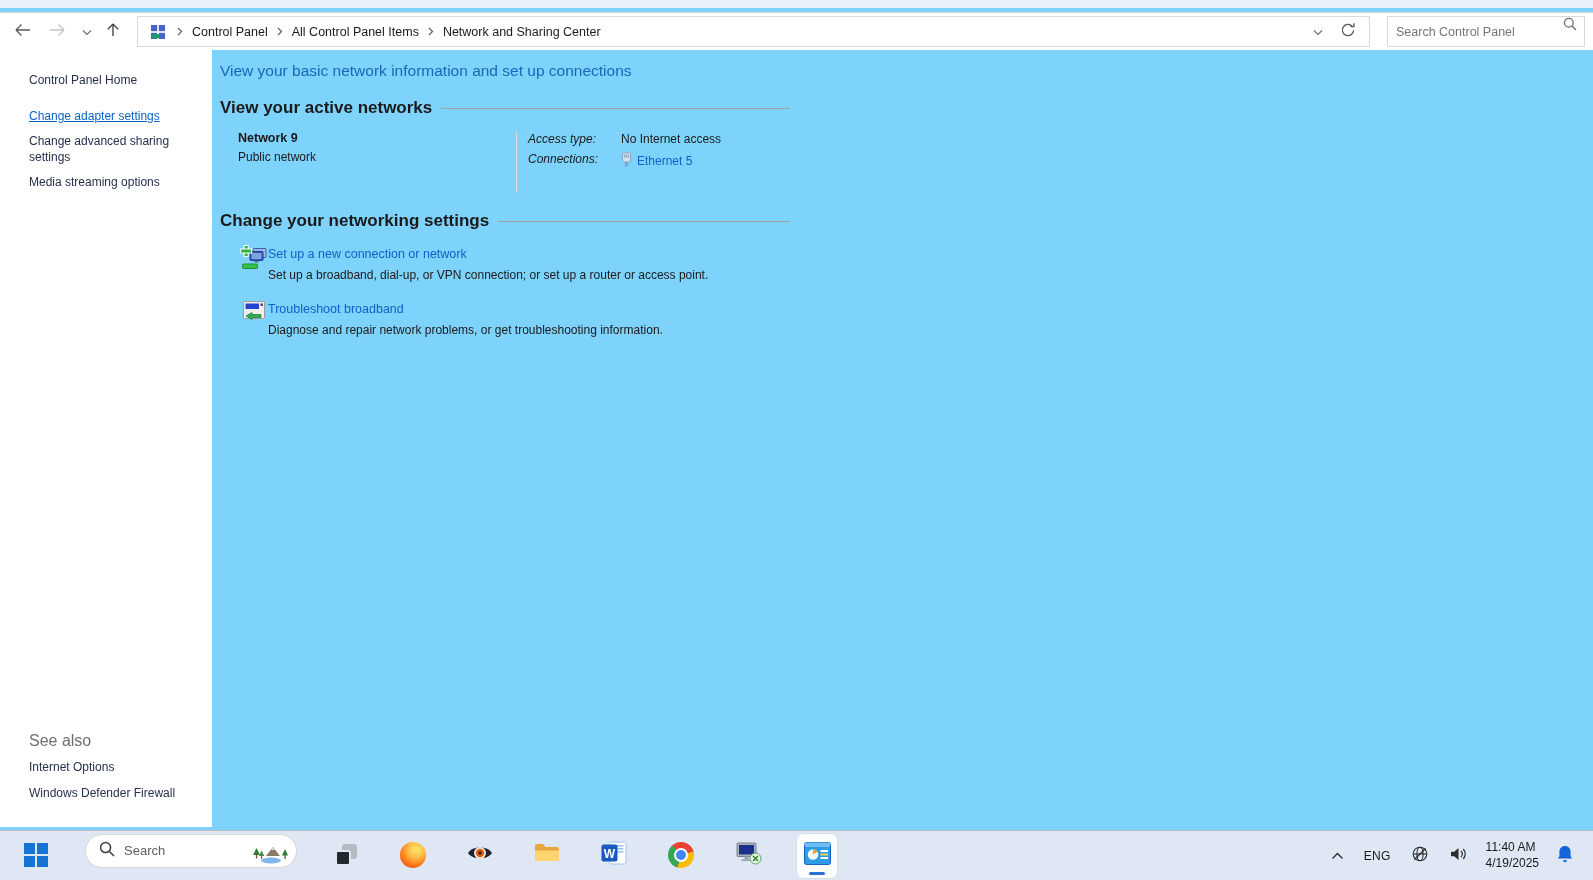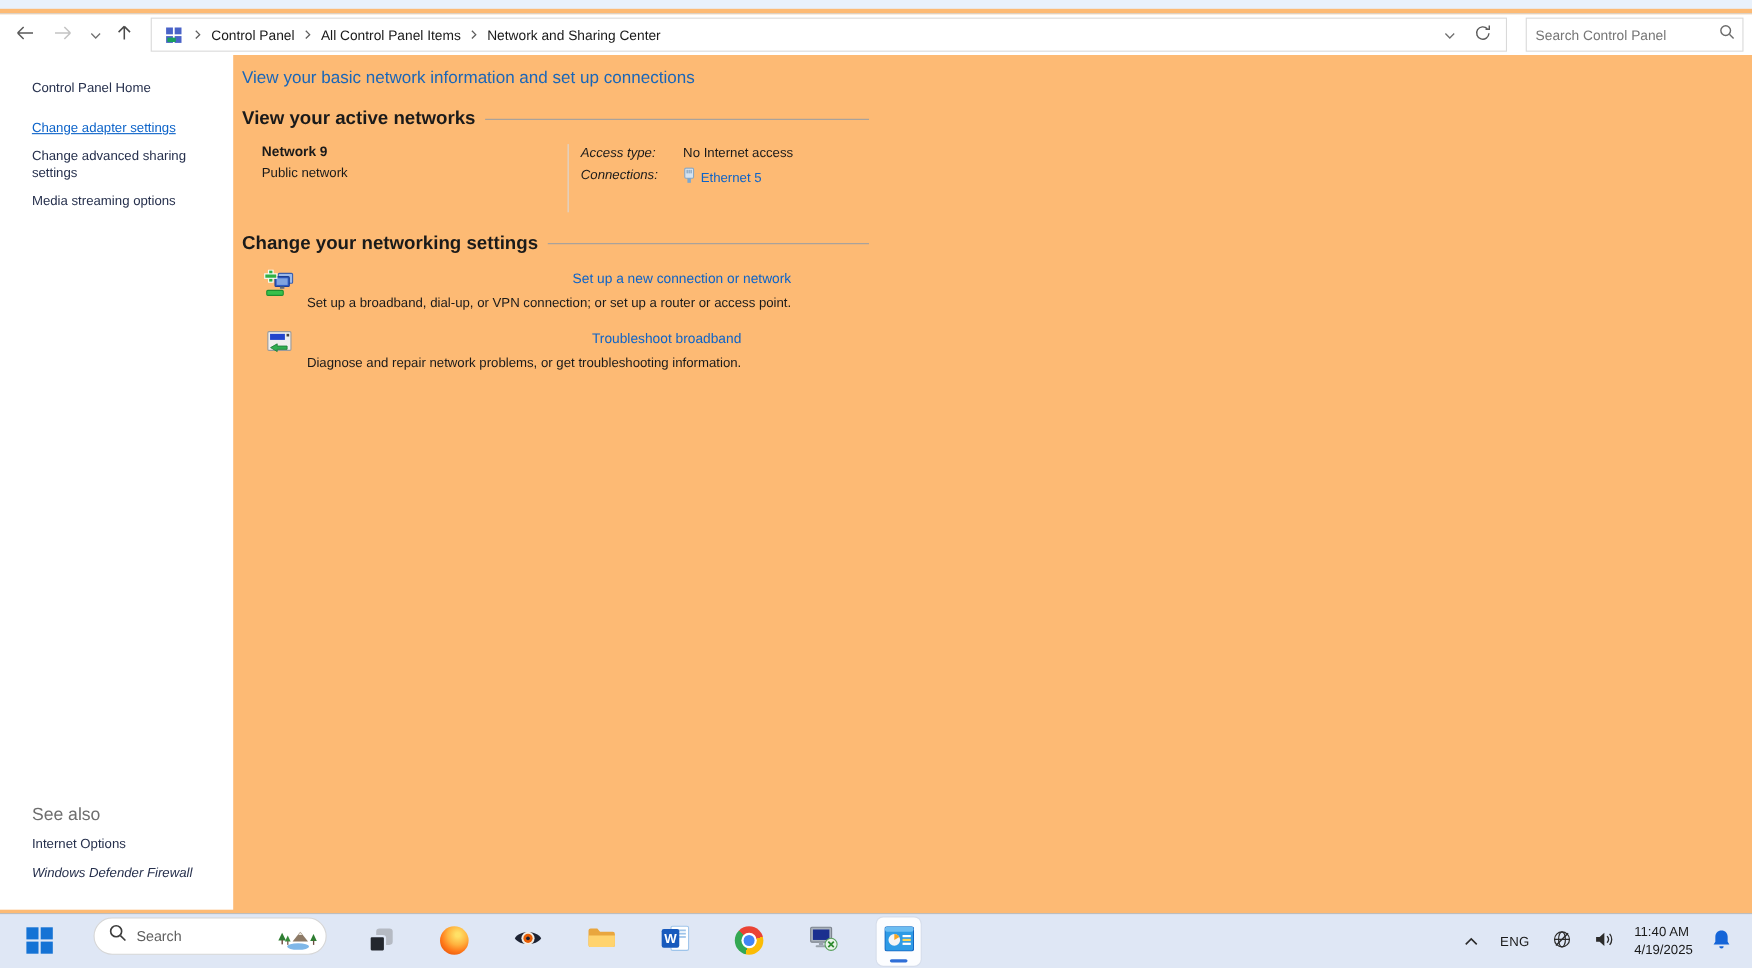--- a/index.html
+++ b/index.html
@@ -1,20 +1,20 @@
 <!DOCTYPE html>
 <html><head>
 <meta charset="utf-8">
 <style>
   * { margin:0; padding:0; box-sizing:border-box; }
   html,body { background:#fff; }
   .screen {
     position:relative; width:1593px; height:880px; overflow:hidden;
     font-family:"Liberation Sans","DejaVu Sans",sans-serif;
-    color:#1a1a1a; background:#fdba74;padding-left:25px;
+    color:#1a1a1a; background:#7dd3fc;padding-left:25px;
   }
 
   
   .top-strip { position:absolute; top:0; left:0; right:0; height:8px; background:#e9f1fb; }
   .title-hairline { position:absolute; top:12px; left:0; right:0; height:1px; background:#d6d6d6; }
 
   .toolbar { position:absolute; top:13px; left:0; right:0; height:37px; background:#fff; }
   .nav-buttons { position:absolute; left:6px; top:0; height:37px; display:flex; align-items:center; }
   .nav-btn { border:none; background:transparent; width:34px; height:30px; display:flex; align-items:center; justify-content:center; cursor:pointer; }
   .nav-btn.small { width:26px; }
@@ -24,59 +24,59 @@
     border:1px solid #d9d9d9; background:#fff; display:flex; align-items:center; padding:0 6px;
   }
   .crumb-icon { display:flex; align-items:center; margin:0 4px 0 6px; }
   .crumb-sep { display:flex; align-items:center; padding:0 7px; color:#5f5f5f; }
   .crumb { font-size:12.5px; color:#1a1a1a; white-space:nowrap; padding:4px 2px; cursor:pointer; }
   .addr-spacer { flex:1; }
   .addr-btn { border:none; background:transparent; width:30px; height:28px; display:flex; align-items:center; justify-content:center; cursor:pointer; }
 
   .search-box {
     position:absolute; left:1387px; top:3px; width:198px; height:31px;
-    border:1px solid #d9d9d9; background:#fff; display:flex; align-items:center; padding:0 8px 0 2px;
+    border:1px solid #d9d9d9; background:#fff; display:flex; padding:0 8px 0 2px;
   }
   .search-box input {
     flex:1; border:none; outline:none; font-size:12.5px; padding:0 6px;
     font-family:"Liberation Sans","DejaVu Sans",sans-serif; color:#1a1a1a; background:transparent;
   }
   .search-box input::placeholder { color:#767676; }
 
   
   .sidebar { position:absolute; top:50px; left:0; width:212px; bottom:53px; background:#fff; }
   .side-home { margin:23px 0 0 29px; font-size:12px; color:#26304d; cursor:pointer; }
   .side-link { display:block; margin:0 0 0 29px; width:158px; font-size:12px; color:#26304d; text-decoration:none; cursor:pointer; line-height:1.28; }
   .side-link.l1 { margin-top:22px; color:#0c63c9; text-decoration:underline; }
   .side-link.l2 { margin-top:10px; }
   .side-link.l3 { margin-top:10px; }
   .see-also { position:absolute; left:29px; bottom:26px; }
   .see-also-title { font-size:16px; color:#6e6e6e; margin-bottom:10px; }
   .see-also .side-link { margin:0 0 10px 0; }
-  .see-also .side-link:last-child { margin-bottom:0;font-style:italic; }
+  .see-also .side-link:last-child { margin-bottom:0; }
 
   
   .main { position:absolute; left:220px; top:50px; width:570px; }
   .page-title { margin-top:12px; font-size:15.5px; font-weight:400; color:#1a66b8; }
   .section-head { display:flex; align-items:center; margin-top:18px; }
   .section-title { font-size:17px; font-weight:bold; color:#1a1a1a; white-space:nowrap; margin-right:9px; }
   .section-rule { flex:1; height:1px; background:#a0a0a0; }
 
   .network-row { display:flex; margin-top:13px; padding-left:18px; min-height:62px; }
   .net-left { width:278px; }
   .net-name { font-size:12.5px; font-weight:bold; }
   .net-type { font-size:12px; margin-top:5px; }
   .v-divider { width:1px; background:#d9d9d9; margin-right:11px; }
   .net-details { display:grid; grid-template-columns:93px auto; row-gap:6px; font-size:12px; align-content:start; padding-top:1px; }
   .net-label { color:#1a1a1a;font-style:italic; }
   .net-value { color:#1a1a1a; }
   .conn-value { display:flex; align-items:center; gap:5px; }
   .link { color:#0c63c9; text-decoration:none; cursor:pointer; }
 
-  .setting-item { display:flex; gap:11px; padding-left:20px; margin-top:13px;text-align:right; }
+  .setting-item { display:flex; padding-left:20px; margin-top:13px; }
   .setting-item + .setting-item { margin-top:17px; }
   .item-icon { flex:0 0 auto; width:28px; display:flex; justify-content:center; align-items:flex-start; padding-top:1px; }
   .item-title { font-size:12.5px; }
   .item-desc { font-size:12px; margin-top:6px; color:#1a1a1a; }
 
   
   .taskbar {
     position:absolute; left:0; right:0; bottom:0; height:50px;
     background:#dfe7f5; border-top:1px solid #bdbdbd;
     display:flex; align-items:center; justify-content:space-between; padding:0 14px 0 18px;

